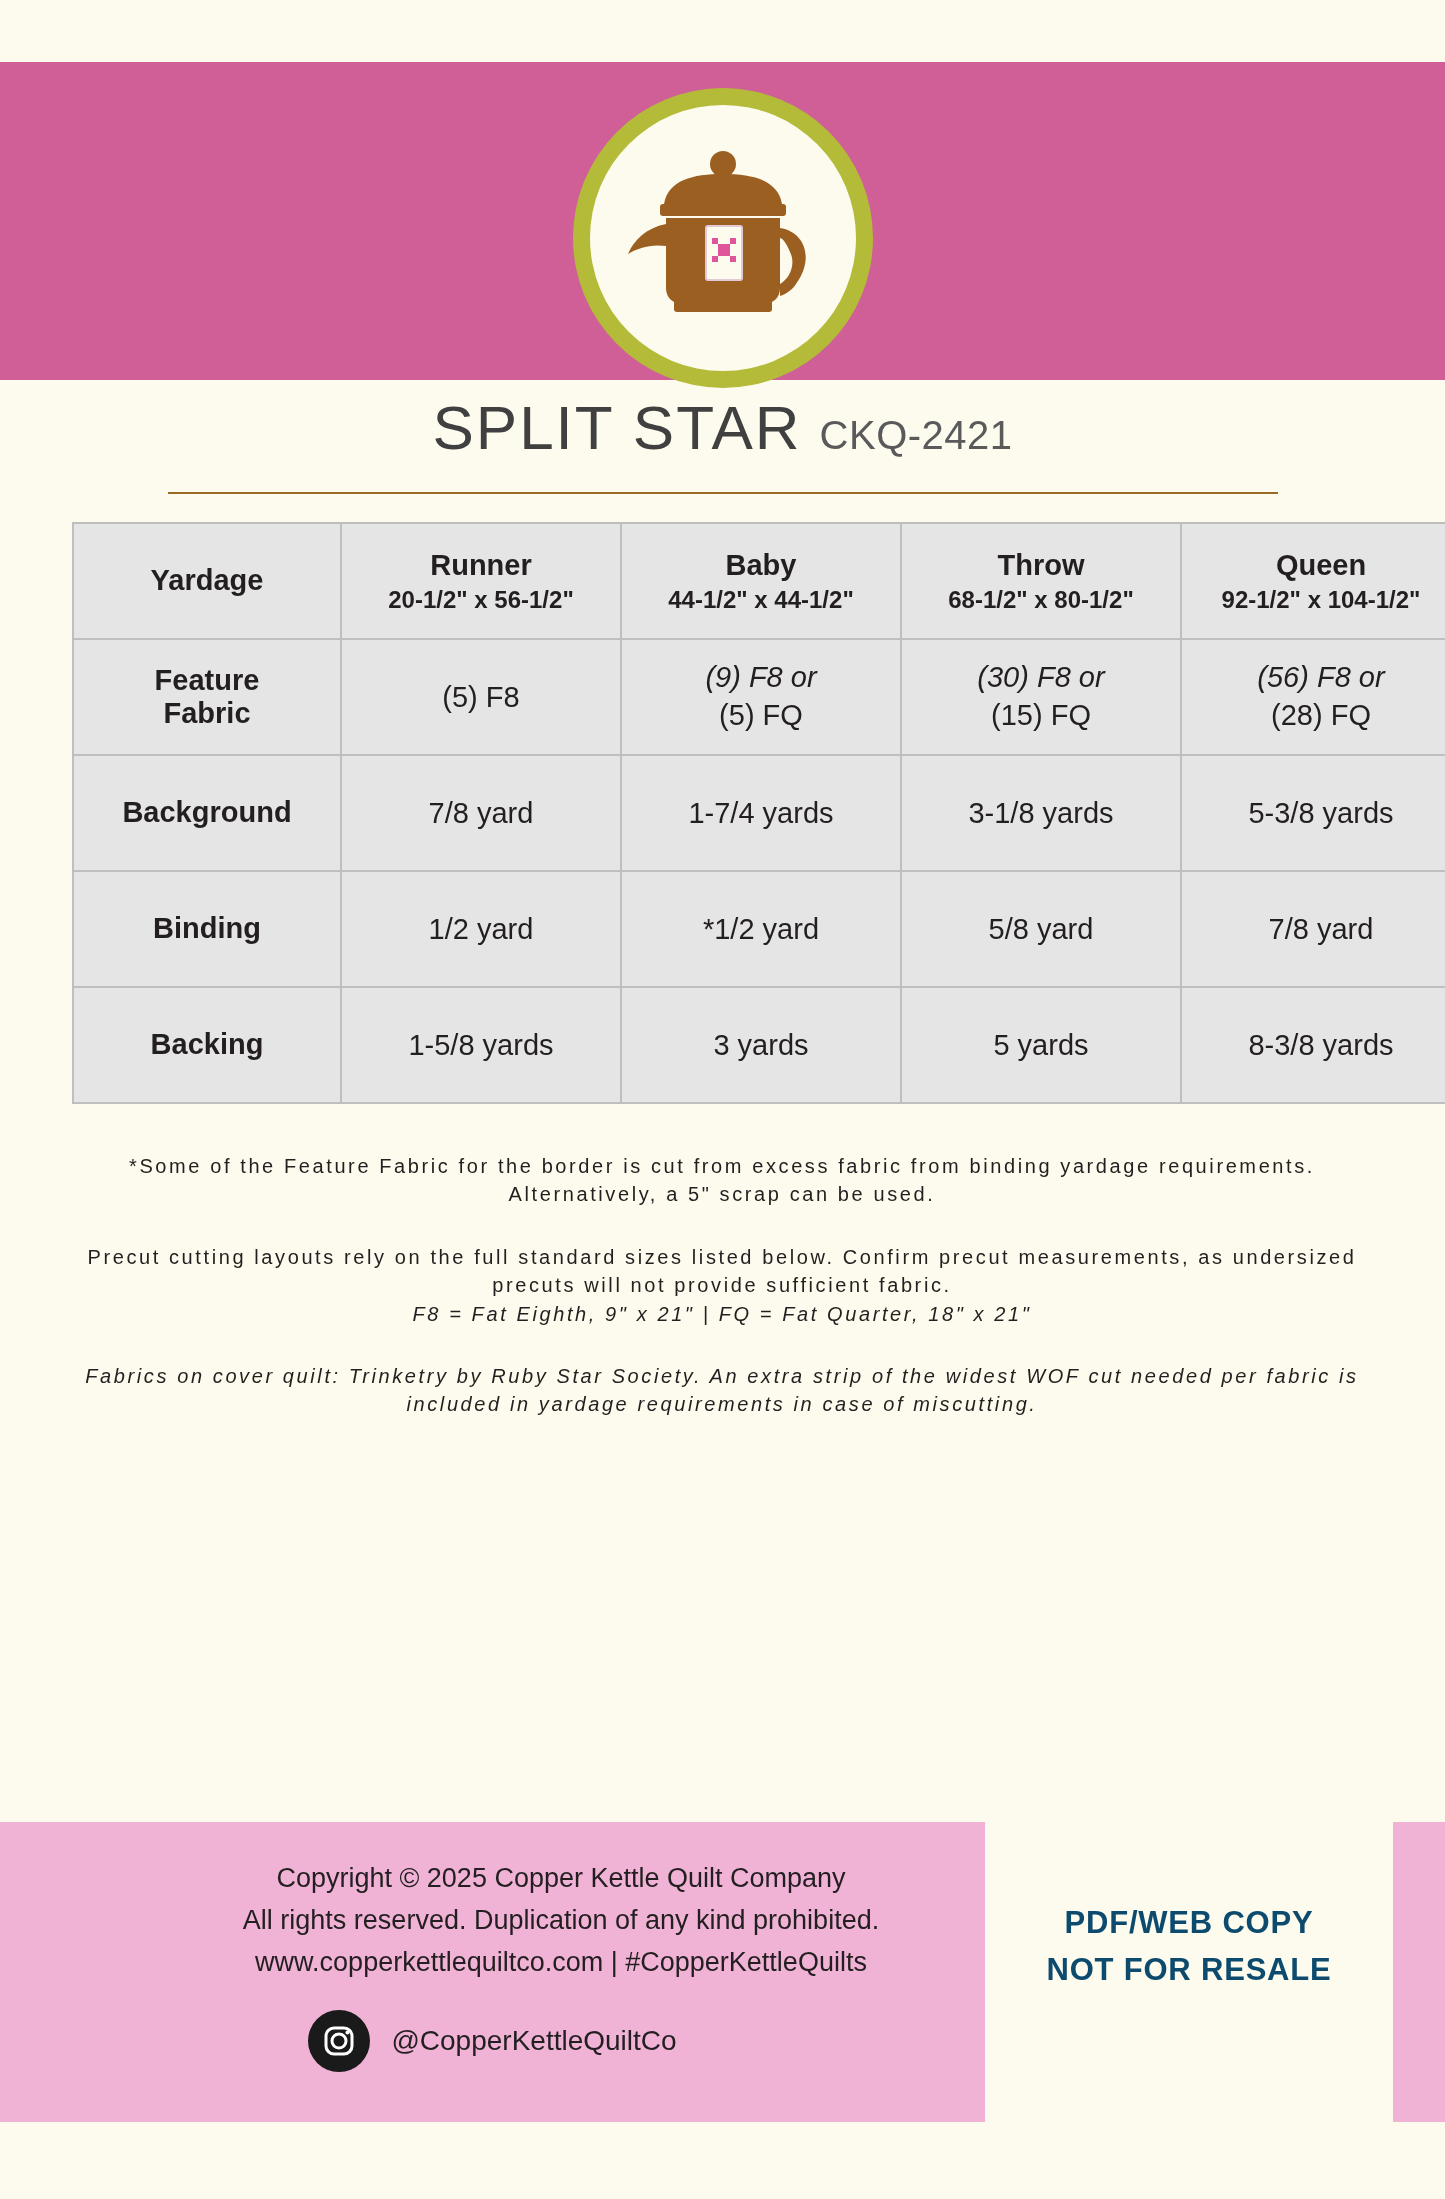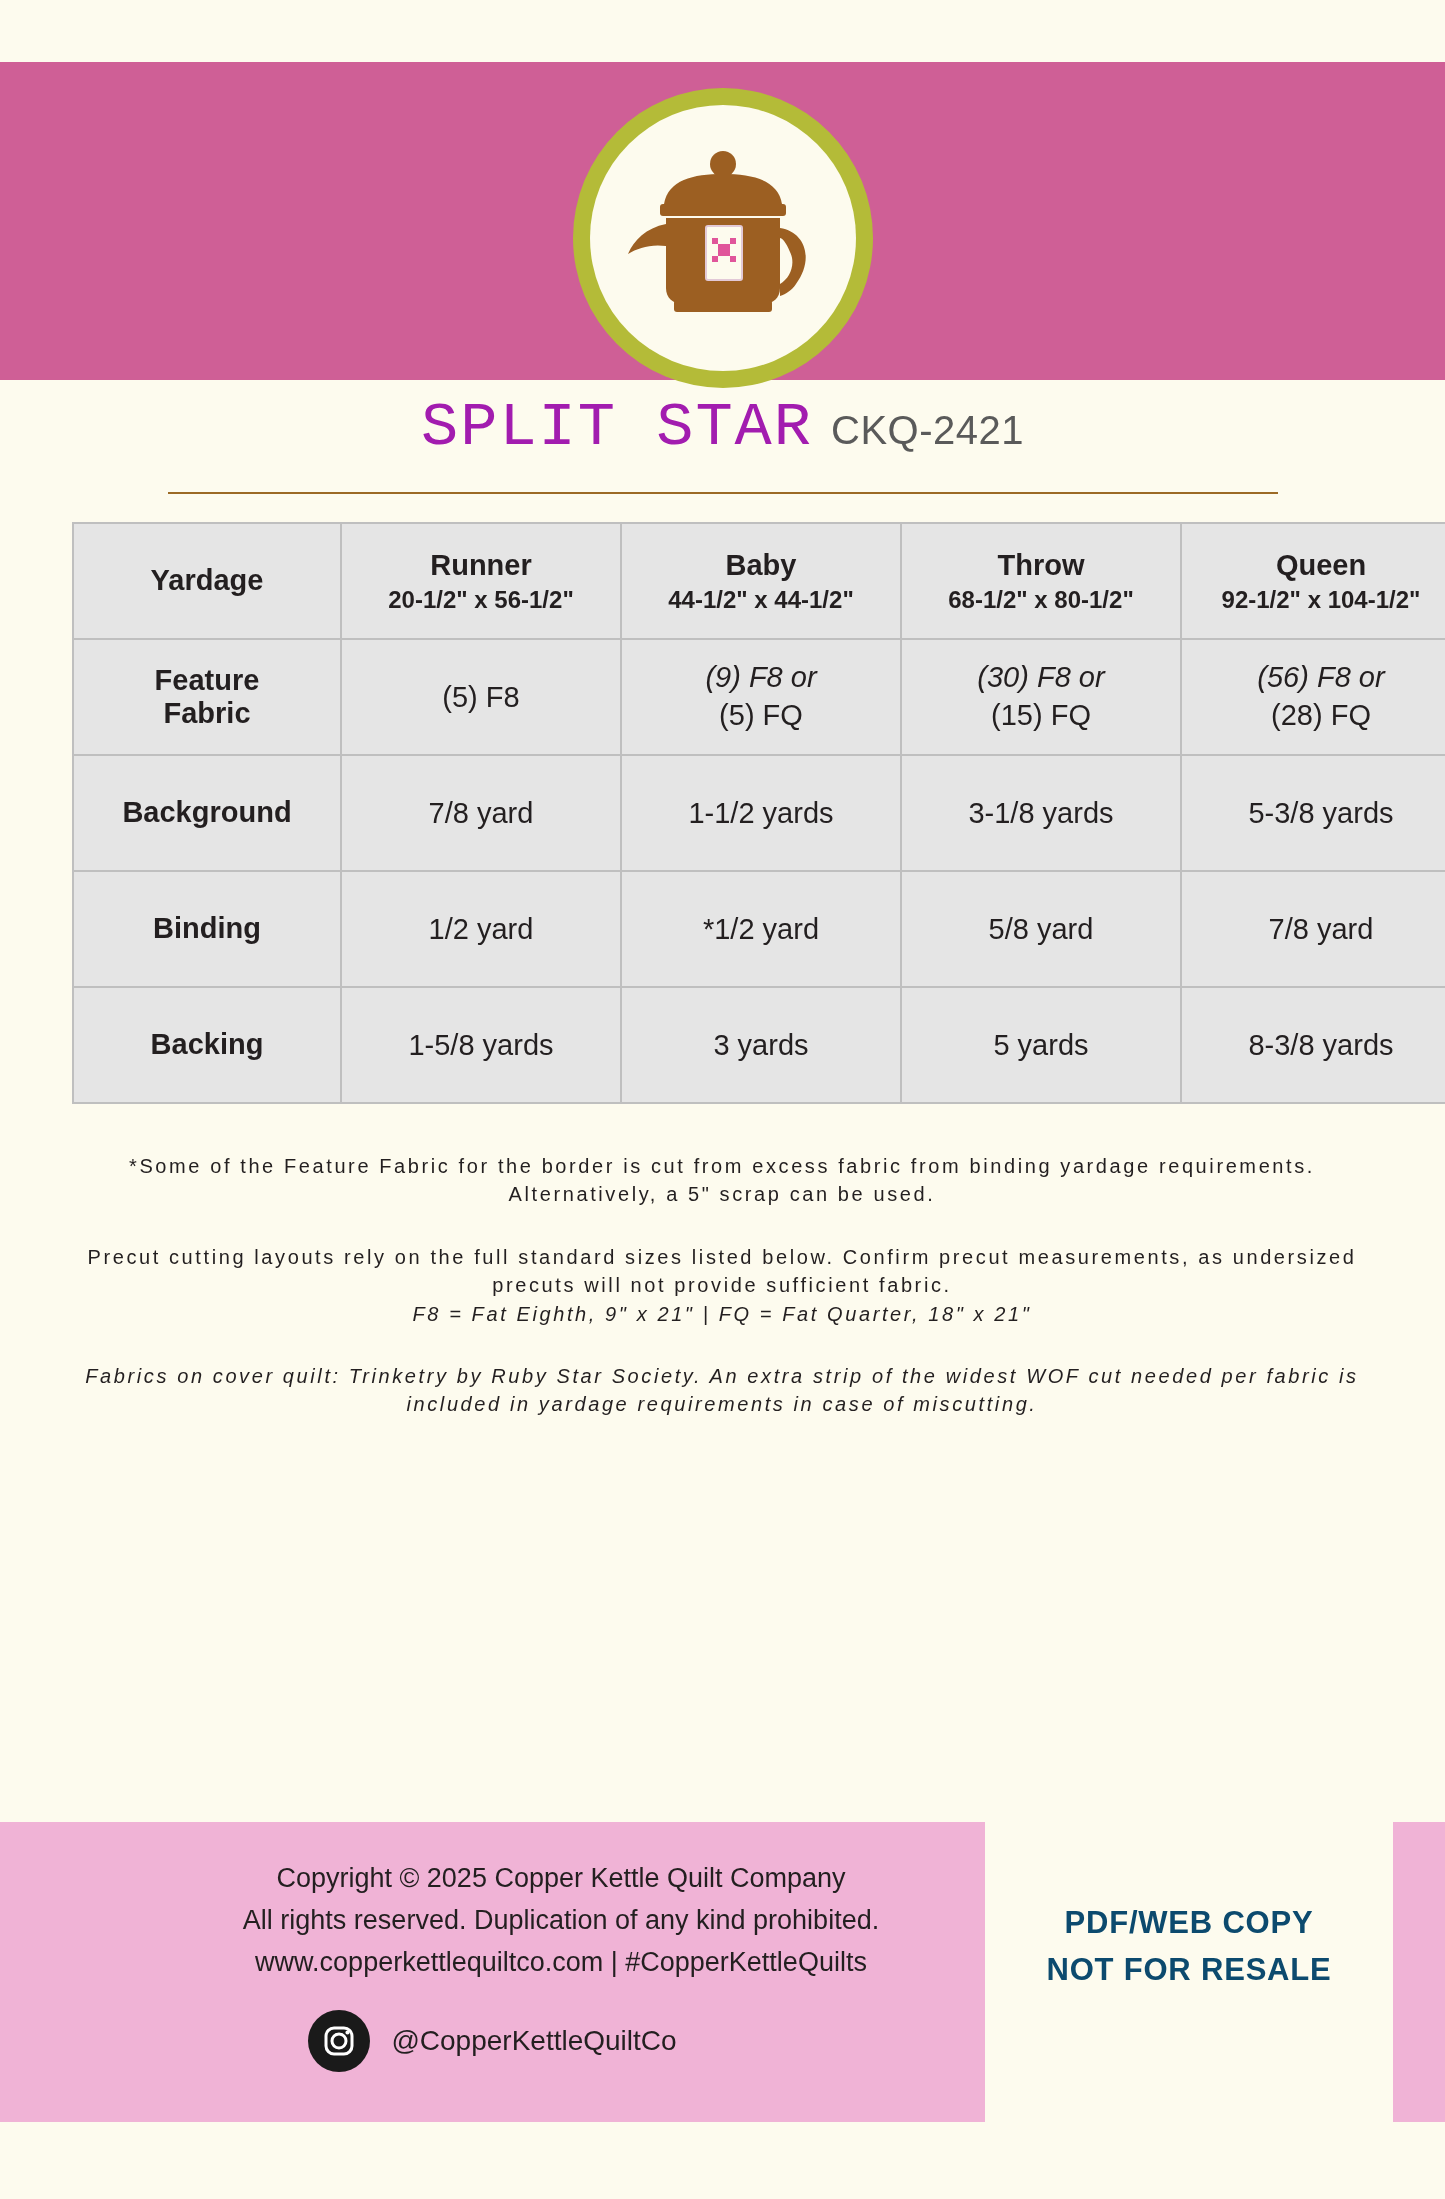--- a/index.html
+++ b/index.html
@@ -57,24 +57,24 @@
   
   .title-row {
     position: absolute;
     top: 392px;
     left: 0;
     width: 1445px;
     text-align: center;
     white-space: nowrap;
   }
   .title-main {
-    font-family: Liberation Mono, monospace;
+    font-family: Liberation Sans, sans-serif;
     font-size: 62px;
     letter-spacing: 2px;
-    color: #a21caf;
+    color: #404040;
     font-weight: 400;
   }
   .title-code {
     font-family: "Liberation Sans", sans-serif;
     font-size: 40px;
     color: #5a5a5a;
     margin-left: 18px;
     letter-spacing: 0.5px;
   }
   .title-rule {
@@ -298,21 +298,21 @@
     </td>
     <td class="cell-2line">
       <div><em class="it">(56) F8 or</em></div>
       <div>(28) FQ</div>
     </td>
   </tr>
 
   <tr>
     <td class="col-label rl-background rowlabel">Background</td>
     <td>7/8 yard</td>
-    <td>1-1/2 yards</td>
+    <td>1-7/4 yards</td>
     <td>3-1/8 yards</td>
     <td>5-3/8 yards</td>
   </tr>
 
   <tr>
     <td class="col-label rl-binding rowlabel">Binding</td>
     <td>1/2 yard</td>
     <td>*1/2 yard</td>
     <td>5/8 yard</td>
     <td>7/8 yard</td>

